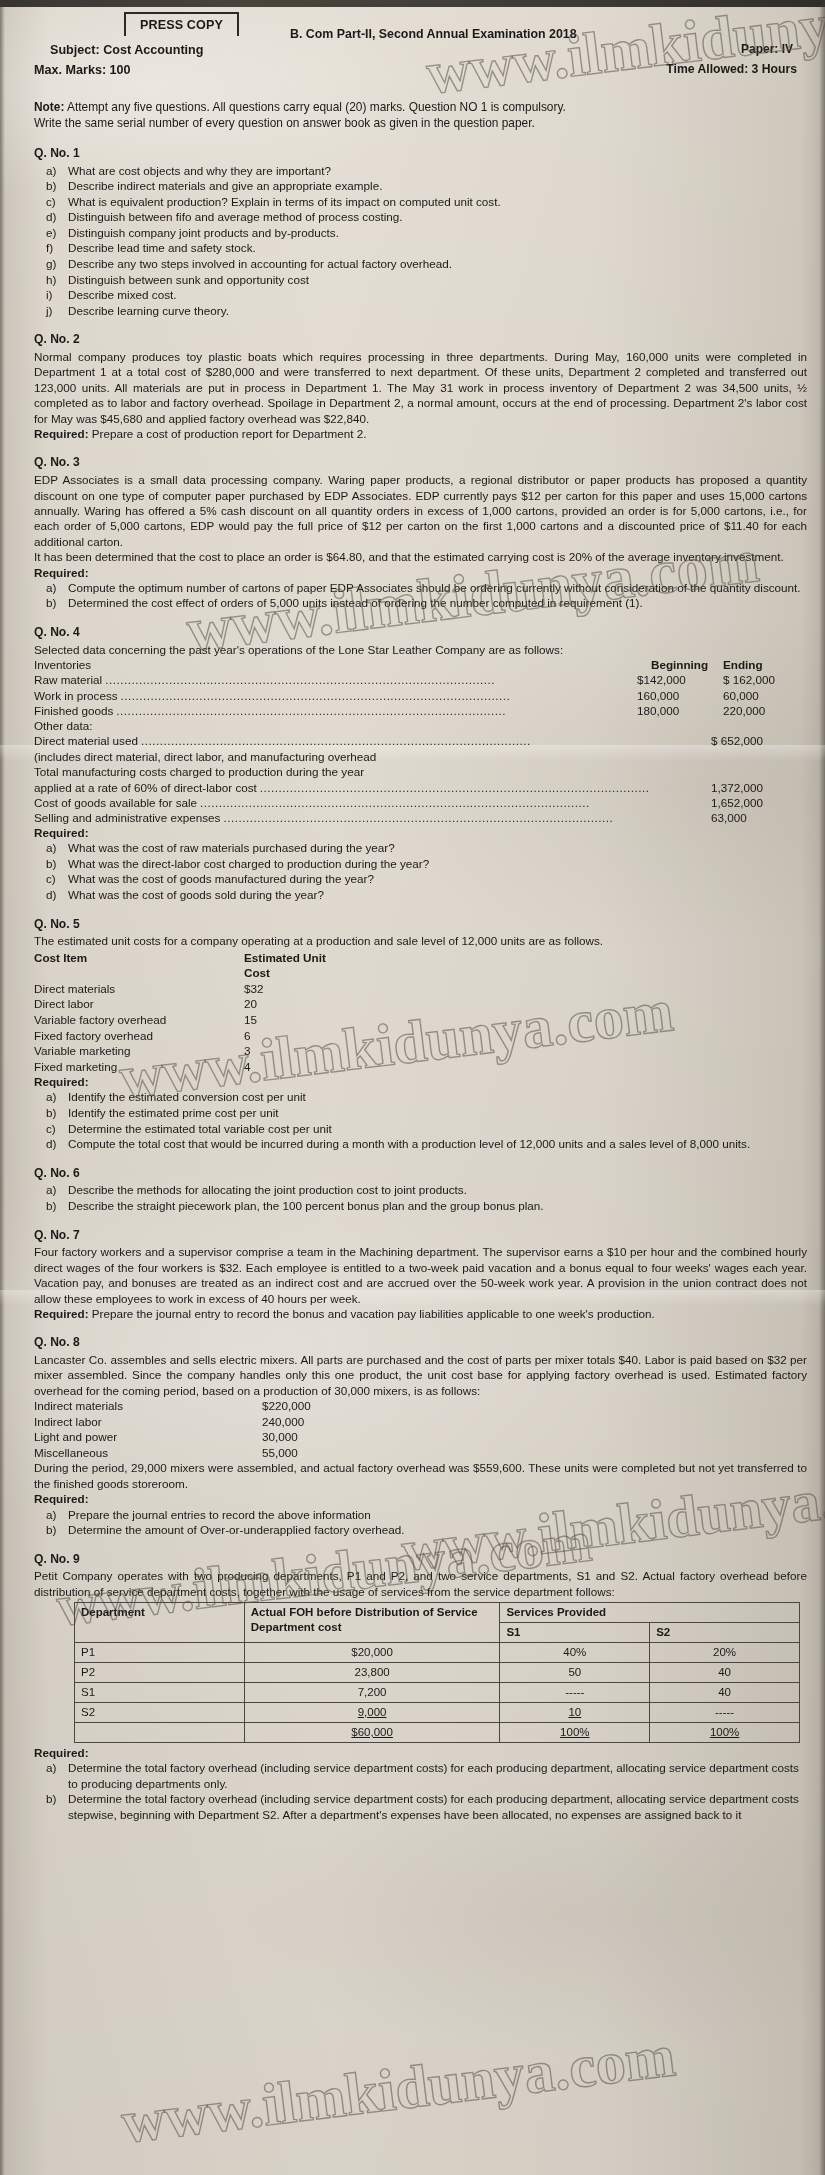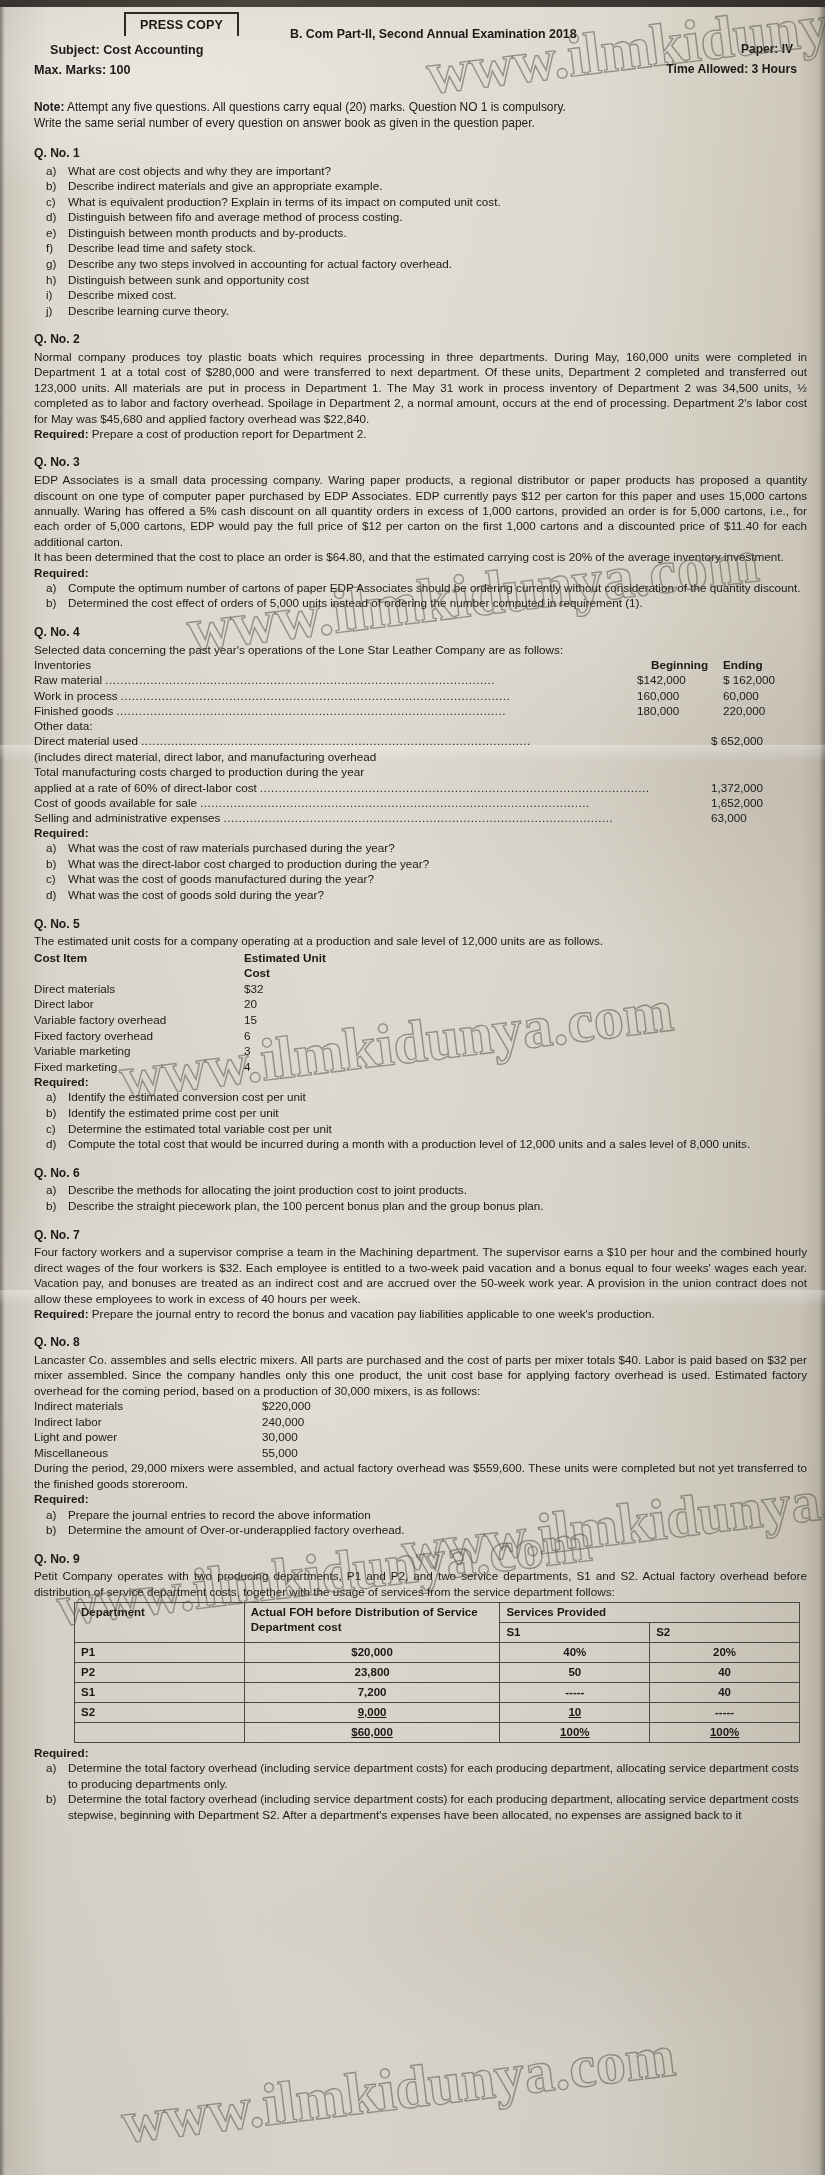--- a/index.html
+++ b/index.html
@@ -129,21 +129,21 @@
   
   table.dept {
     border-collapse: collapse;
     width: 726px;
     margin: 3px 0 0 40px;
     font-size: 11.5px;
   }
   table.dept td, table.dept th {
     border: 1px solid #4a4741;
     padding: 2px 6px;
-    font-weight: 700;
+    font-weight: 400;
     vertical-align: top;
   }
   table.dept th { font-weight: 700; text-align: left; }
   .ctr { text-align: center; }
   .u-single { text-decoration: underline; }
   .tot td { border-top: 1px solid #4a4741; }
 
   
   .wm {
     position: absolute;
@@ -194,21 +194,21 @@
     </div>
 
     <div class="q-gap"></div>
     <div class="q">
       <div class="q-head">Q. No. 1</div>
       <ol class="alpha">
         <li><span class="mk">a)</span><span>What are cost objects and why they are important?</span></li>
         <li><span class="mk">b)</span><span>Describe indirect materials and give an appropriate example.</span></li>
         <li><span class="mk">c)</span><span>What is equivalent production? Explain in terms of its impact on computed unit cost.</span></li>
         <li><span class="mk">d)</span><span>Distinguish between fifo and average method of process costing.</span></li>
-        <li><span class="mk">e)</span><span>Distinguish between month products and by-products.</span></li>
+        <li><span class="mk">e)</span><span>Distinguish company joint products and by-products.</span></li>
         <li><span class="mk">f)</span><span>Describe lead time and safety stock.</span></li>
         <li><span class="mk">g)</span><span>Describe any two steps involved in accounting for actual factory overhead.</span></li>
         <li><span class="mk">h)</span><span>Distinguish between sunk and opportunity cost</span></li>
         <li><span class="mk">i)</span><span>Describe mixed cost.</span></li>
         <li><span class="mk">j)</span><span>Describe learning curve theory.</span></li>
       </ol>
     </div>
 
     <div class="q-gap"></div>
     <div class="q">

